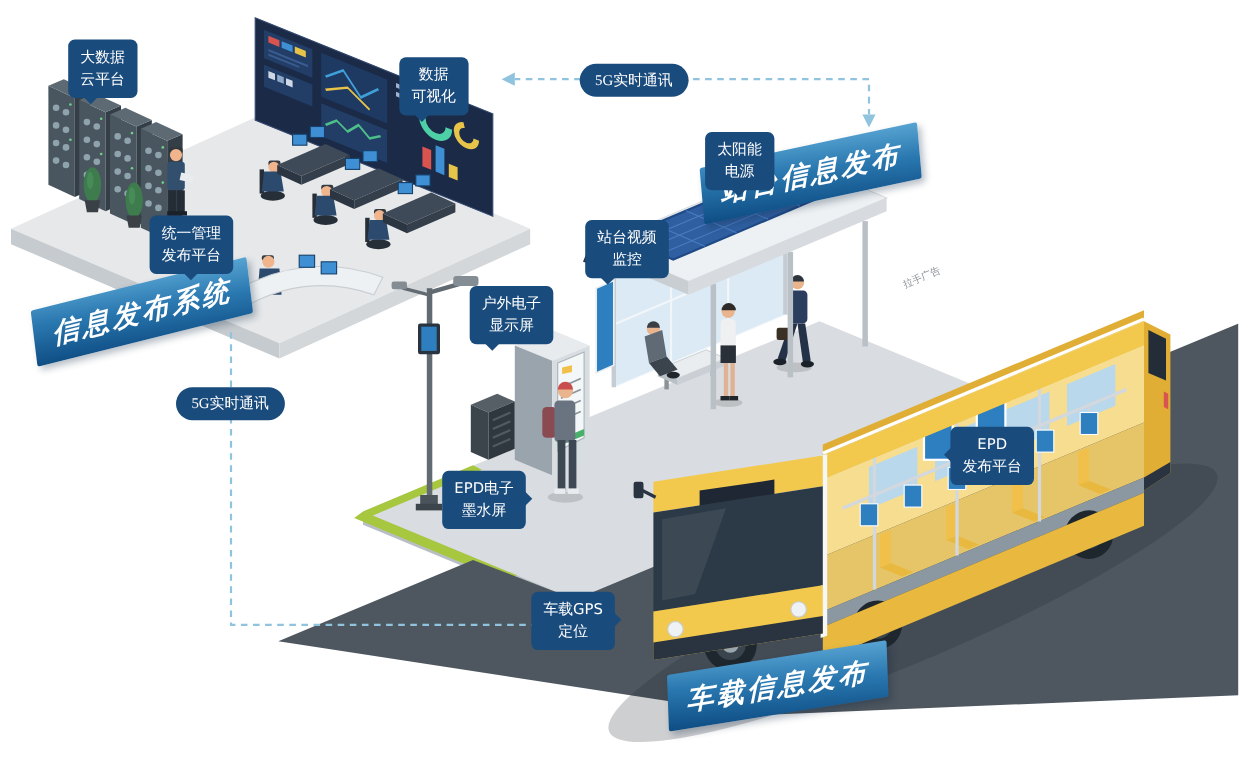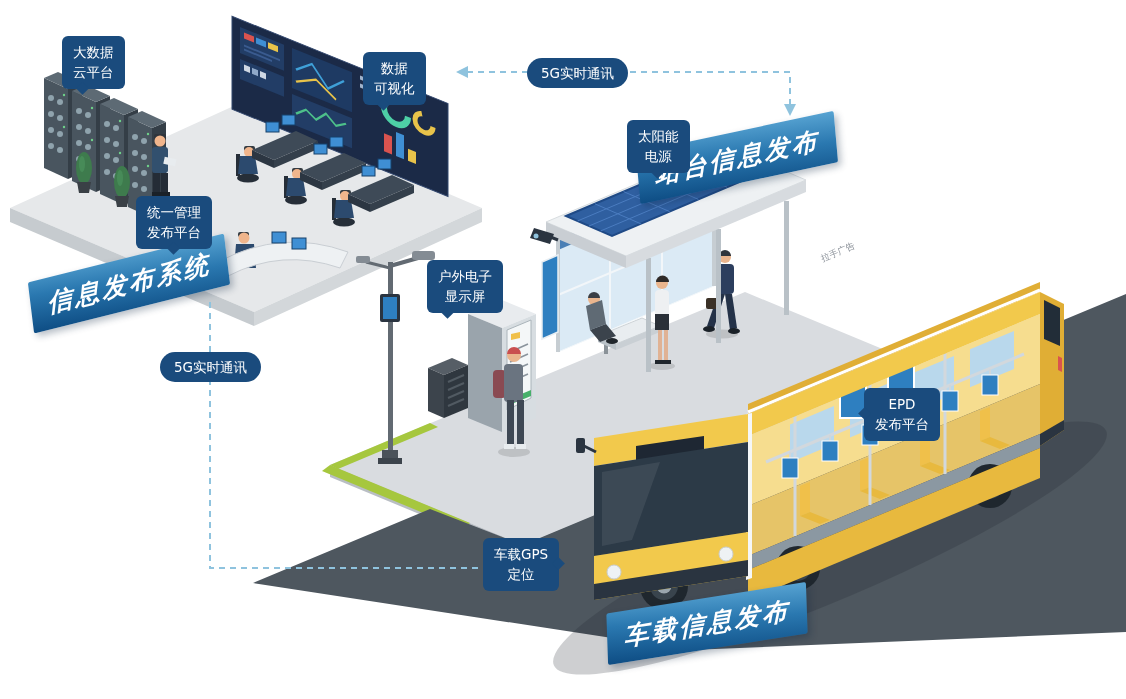--- a/index.html
+++ b/index.html
@@ -9,21 +9,21 @@
   
   .label{position:absolute;background:#1a4b7d;color:#fff;font-size:13.5px;line-height:1.5;
          text-align:center;padding:6px 11px;border-radius:6px;white-space:pre-line;z-index:6;}
   .label::after{content:"";position:absolute;width:9px;height:9px;background:#1a4b7d;
          transform:rotate(45deg);}
   .t-down::after{bottom:-4px;left:16px;}
   .t-down-c::after{bottom:-4px;left:50%;margin-left:-5px;}
   .t-left::after{left:-4px;top:50%;margin-top:-5px;}
   .t-right::after{right:-4px;top:50%;margin-top:-5px;}
   .t-none::after{display:none;}
-  .pill{border-radius:17px;padding:5px 14px;}
+  .pill{border-radius:17px;padding:5px 14px;font-family:Liberation Serif, serif;}
   
   .banner{position:absolute;color:#fff;font-weight:bold;font-style:italic;font-size:25px;
           letter-spacing:3px;padding:9px 17px;border-radius:2px;z-index:5;
           background:linear-gradient(185deg,#57a3d2 0%,#2a78b0 45%,#0e4d84 100%);
           box-shadow:3px 4px 7px rgba(15,40,65,.30);}
   .b-station{left:636px;top:132px;transform:rotate(-12deg) skewX(-7deg);}
   .b-system{left:28px;top:258px;transform:rotate(-14deg) skewX(-7deg);}
   .b-vehicle{left:606px;top:598px;transform:rotate(-9deg) skewX(-7deg);}
   .tiny{position:absolute;left:820px;top:246px;font-size:9px;color:#8a9098;
         transform:rotate(-23deg);z-index:4;}
@@ -395,26 +395,30 @@
     <polygon points="784,104 796,104 790,116"></polygon>
     <polygon points="490,562 502,568 490,574"></polygon>
   </g>
 </svg>
 
 <div class="label t-down" style="left:62px;top:36px">大数据
 云平台</div>
 <div class="label t-down" style="left:363px;top:52px">数据
 可视化</div>
 <div class="label pill t-none" style="left:527px;top:58px">5G实时通讯</div>
-<div class="label t-down-c" style="left:627px;top:120px">太阳能
+<div class="label t-down-c" style="left:641px;top:120px">太阳能
 电源</div>
+<div class="label t-down" style="left:532px;top:200px">站台视频
+监控</div>
 <div class="label t-down" style="left:427px;top:260px">户外电子
 显示屏</div>
 <div class="label t-down-c" style="left:136px;top:196px">统一管理
 发布平台</div>
+<div class="label t-right" style="left:402px;top:428px">EPD电子
+墨水屏</div>
 <div class="label t-left" style="left:864px;top:388px">EPD
 发布平台</div>
 <div class="label t-right" style="left:483px;top:538px">车载GPS
 定位</div>
 <div class="label pill t-none" style="left:160px;top:352px">5G实时通讯</div>
 
 <div class="banner b-station">站台信息发布</div>
 <div class="banner b-system">信息发布系统</div>
 <div class="banner b-vehicle">车载信息发布</div>
 

